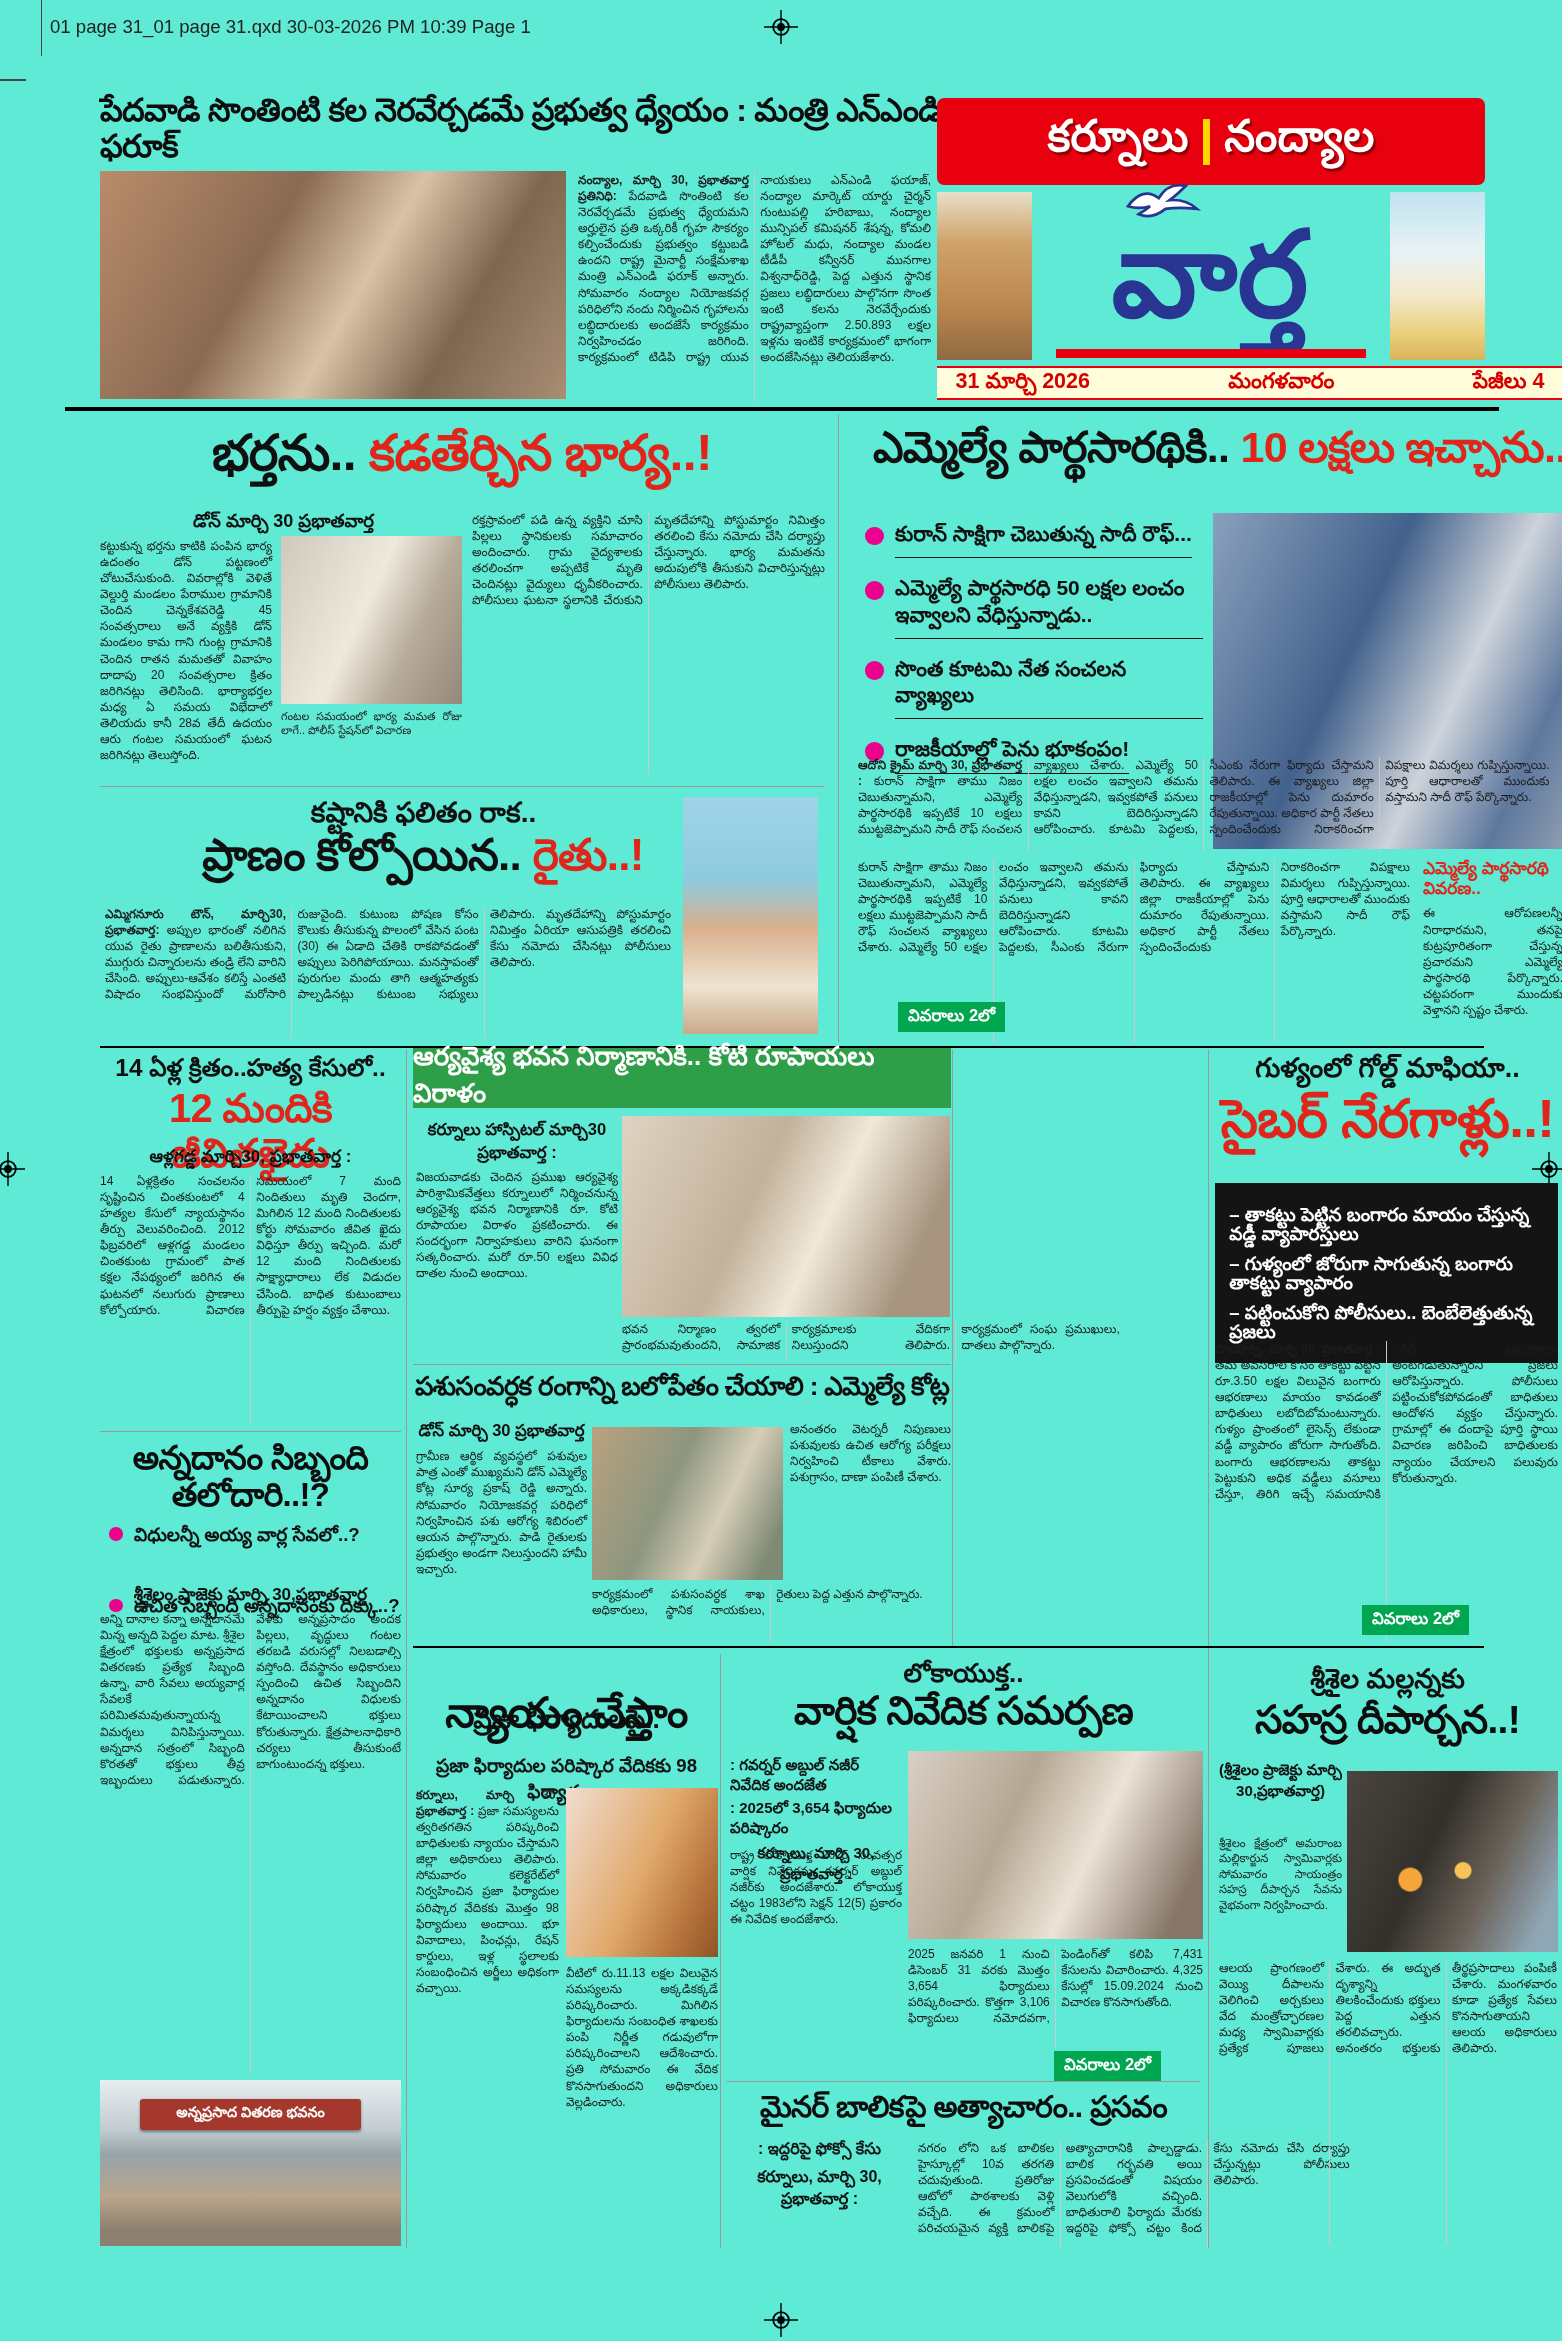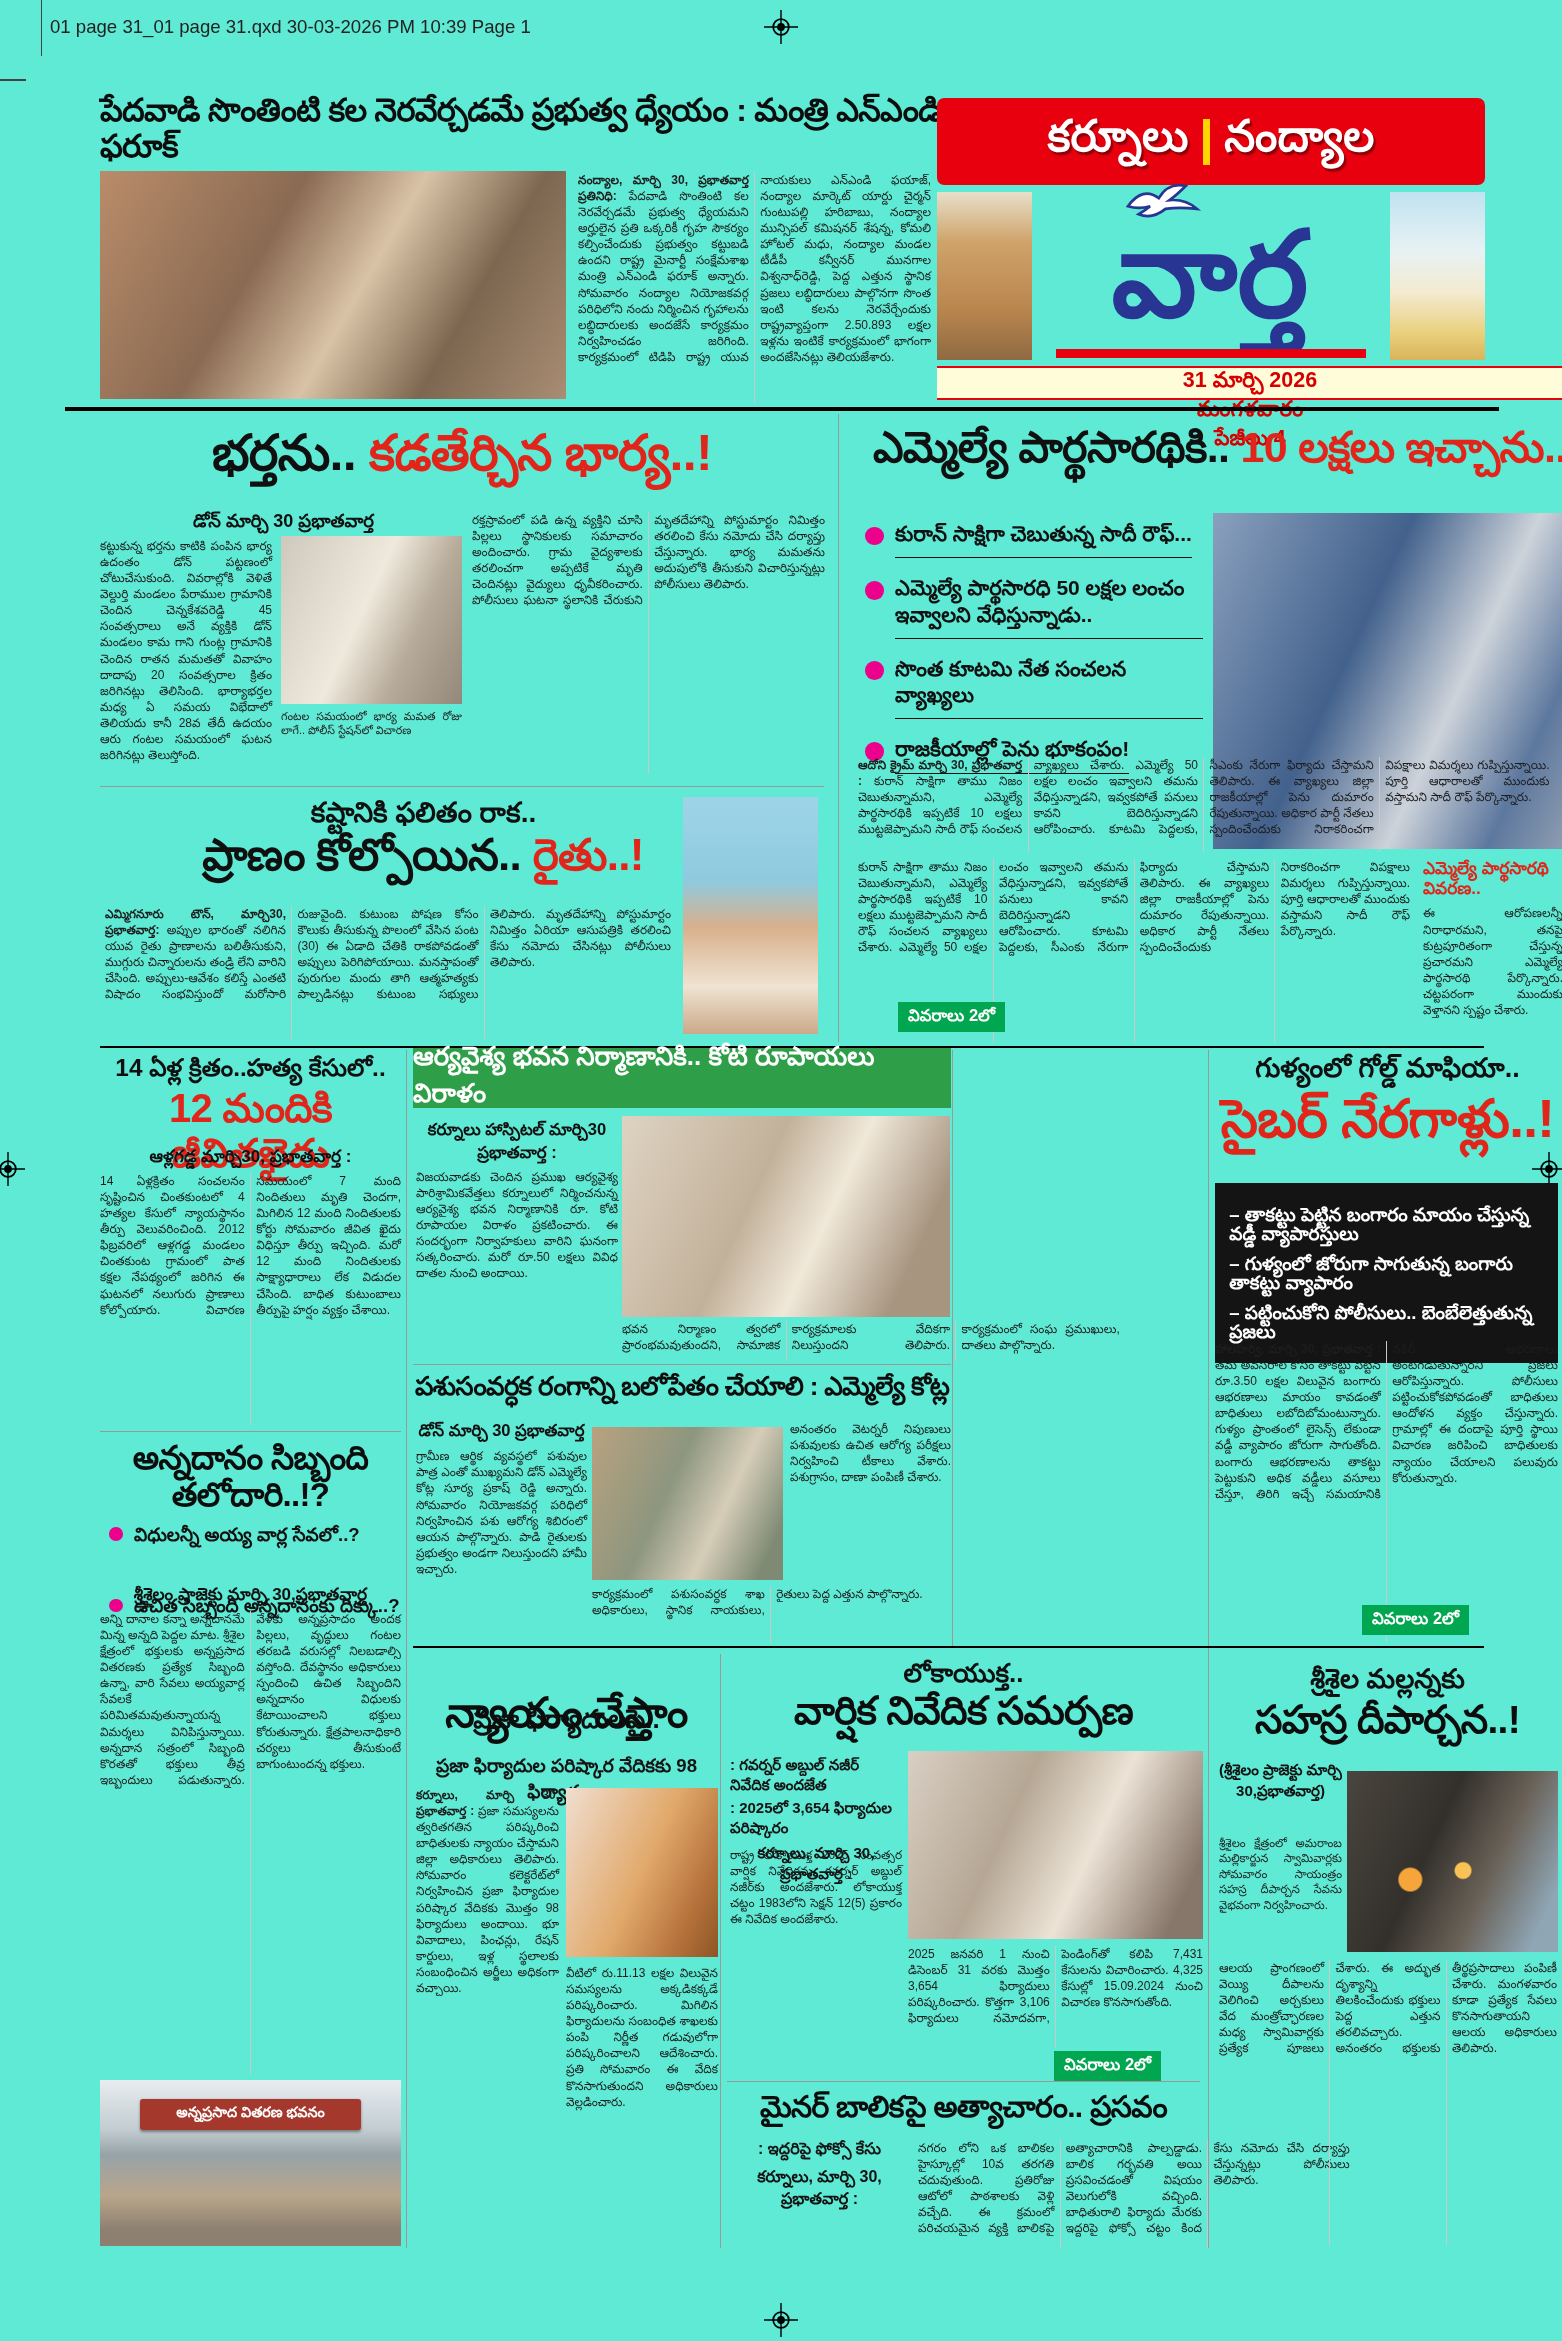--- a/index.html
+++ b/index.html
@@ -29,21 +29,21 @@
            border-bottom:1.4px solid #111;padding-bottom:10px;}
   .bl-text.nob{border-bottom:none;padding-bottom:0;font-size:18.6px;}
   .blackbox{background:#141414;color:#fff;padding:11.5px 14.3px;}
   .blackbox div{font-size:18.6px;font-weight:600;line-height:1.05;margin:10px 0;}
   .mast-red{background:#e8000f;border-radius:7.2px;display:flex;align-items:center;justify-content:center;}
   .mast-red span{color:#fff;font-weight:900;font-size:44px;
                  text-shadow:2.2px 2.9px 1.4px rgba(70,0,0,.55);}
   .mast-sep{width:7.2px;height:46px;background:#ffd400;margin:0 14.3px;flex:none;}
   .logo-text{font-weight:900;color:#283593;font-size:120px;line-height:165px;text-align:center;}
   .datebar{background:#fffcd9;border-top:2.2px solid #e8000f;border-bottom:2.2px solid #e8000f;
-           display:flex;align-items:center;justify-content:space-between;padding:0 18.6px;box-sizing:border-box;flex-direction:column;}
+           display:flex;align-items:center;justify-content:space-between;padding:0 18.6px;box-sizing:border-box;}
   .datebar span{color:#d60000;font-weight:800;font-size:21.5px;}
   .greenbar{background:#2f9e49;color:#fff;font-weight:800;display:flex;align-items:center;justify-content:center;}
   .signbar{position:absolute;left:40px;right:40px;top:18.6px;background:#a5382c;color:#fff;
            font-size:14.3px;font-weight:700;text-align:center;padding:5.7px 2.9px;border-radius:2.9px;
            box-shadow:0 1.4px 2.9px rgba(0,0,0,.4);}
   .printline{font-size:18.6px;color:#222;}
 </style>
 </head>
 <body>
 

